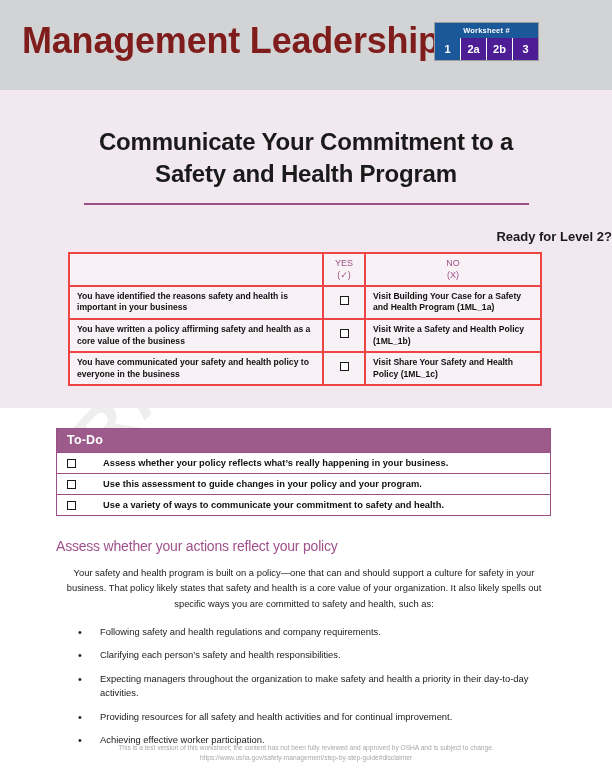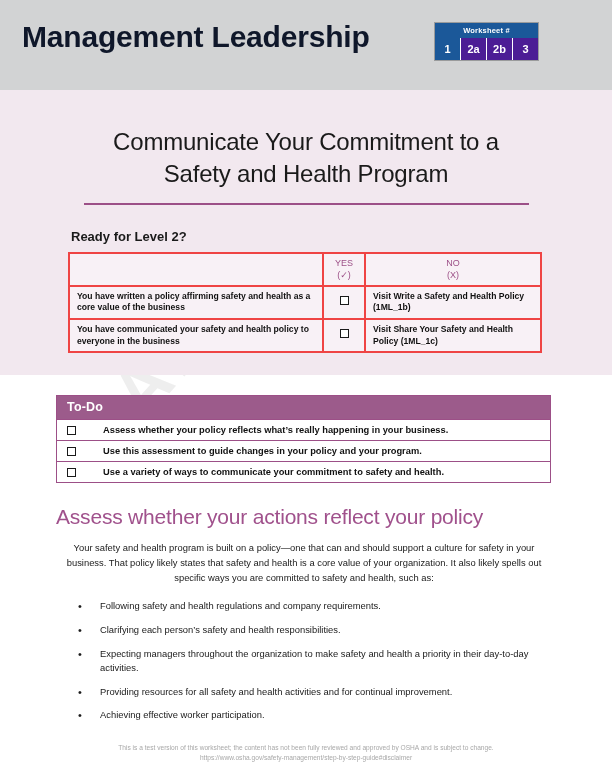--- a/index.html
+++ b/index.html
@@ -44,23 +44,23 @@
   .header-band {
     position: relative;
     height: 90px;
     background: #d2d3d4;
     z-index: 10;
   }
   .brand-title {
     position: absolute;
     left: 22px;
     top: 20px;
-    font-size: 30px;
-    font-weight: bold;
-    color: #0f172a;
+    font-size: 36px;
+    font-weight: bold;
+    color: #7f1d1d;
     letter-spacing: -0.2px;
     font-family: "Liberation Sans", sans-serif;
   }
 
   .worksheet-box {
     position: absolute;
     right: 73px;
     top: 22px;
     width: 105px;
     border: 1px solid #9a9b9c;
@@ -100,38 +100,39 @@
   
   .hero {
     position: relative;
     background: #f2e8ef;
     padding: 0 0 22px 0;
     z-index: 6;
   }
   .hero-title {
     text-align: center;
     font-size: 24px;
-    font-weight: normal;
+    font-weight: bold;
     color: #1a1a1a;
     line-height: 1.32;
     padding: 36px 60px 0 60px;
     letter-spacing: -0.2px;
   }
   .hero-rule {
     width: 445px;
     height: 2px;
     background: #9c4f87;
     margin: 14px auto 0 auto;
   }
 
   .ready-label {
     font-size: 13px;
     font-weight: bold;
     color: #1a1a1a;
     margin: 24px 0 8px 71px;
+    text-align: right;
   }
 
   
   table.ready {
     border-collapse: collapse;
     width: 472px;
     margin: 0 0 0 68px;
     table-layout: fixed;
   }
   table.ready td, table.ready th {
@@ -221,21 +222,21 @@
     flex: 0 0 auto;
   }
   .todo-text {
     font-size: 9.3px;
     font-weight: bold;
     color: #111111;
   }
 
   
   .sec-head {
-    font-size: 21px;
+    font-size: 14px;
     color: #a0518c;
     margin: 22px 0 11px 56px;
     font-weight: normal;
     letter-spacing: -0.2px;
   }
   .body-p {
     width: 496px;
     margin: 0 0 0 56px;
     font-size: 9.4px;
     color: #1a1a1a;
@@ -322,20 +323,27 @@
           <span>(✓)</span>
         </th>
         <th>
           <span>NO</span><br>
           <span>(X)</span>
         </th>
       </tr>
     </thead>
     <tbody>
       <tr>
+        <td class="stmt">You have identified the reasons safety and health is important in your business</td>
+        <td class="yes">
+          <span class="cbox"></span>
+        </td>
+        <td class="no">Visit Building Your Case for a Safety and Health Program (1ML_1a)</td>
+      </tr>
+      <tr>
         <td class="stmt">You have written a policy affirming safety and health as a core value of the business</td>
         <td class="yes">
           <span class="cbox"></span>
         </td>
         <td class="no">Visit Write a Safety and Health Policy (1ML_1b)</td>
       </tr>
       <tr>
         <td class="stmt">You have communicated your safety and health policy to everyone in the business</td>
         <td class="yes">
           <span class="cbox"></span>

